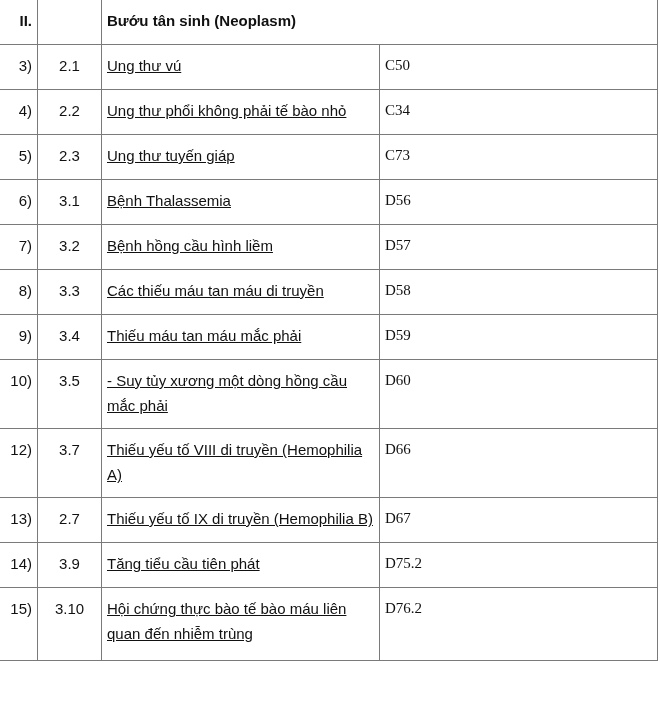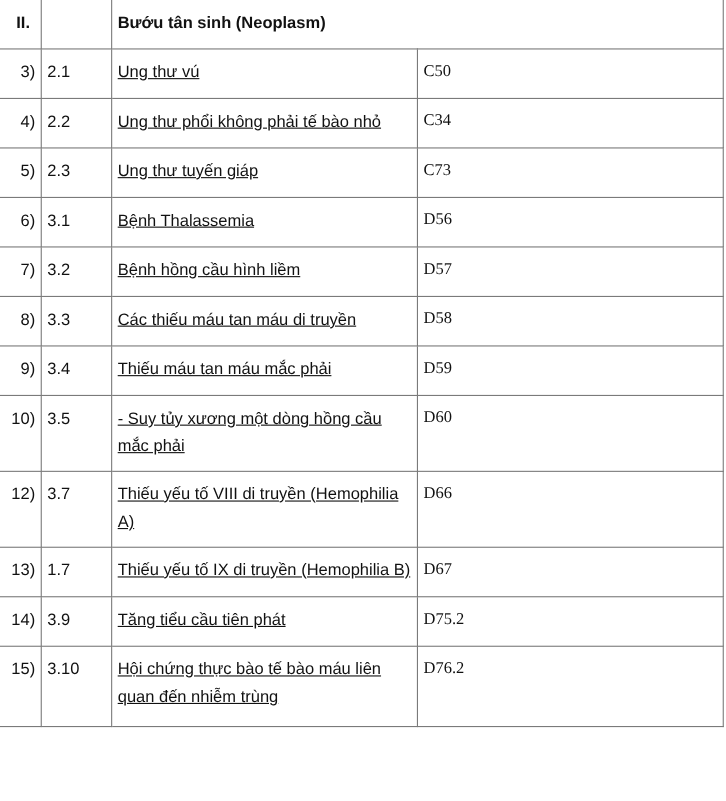--- a/index.html
+++ b/index.html
@@ -23,25 +23,25 @@
       line-height: 25px;
     }
     table.icd td {
       border: 1.5px solid #7a7a7a;
       vertical-align: top;
       padding: 8px 5px 10px 5px;
       height: 27px;
       box-sizing: border-box;
     }
     td.c-idx { width: 38px; text-align: right; padding-right: 6px; }
-    td.c-num { width: 64px; }
+    td.c-num { width: 64px; text-align: center; }
     td.c-name { width: 386px; padding-left: 5px; text-decoration: underline; }
     td.c-code { width: 171px; padding-left: 6px; font-family: Liberation Serif, serif; }
     tr.section td { font-weight: bold; }
-    tr.section td.c-idx { text-align: center; padding-left: 10px; }
+    tr.section td.c-idx { text-align: right; padding-left: 10px; }
     tr.row td { height: 45px; }
     tr.section.one-line td { height: 45px; }
     tr.section.two-line td { height: 70px; }
     tr.row.two-line td { height: 73px; }
   </style>
 </head>
 <body>
 
 <table class="icd">
   <tbody>
@@ -101,21 +101,21 @@
       <td class="c-code">D60</td>
     </tr>
     <tr class="row">
       <td class="c-idx">12)</td>
       <td class="c-num">3.7</td>
       <td class="c-name">Thiếu yếu tố VIII di truyền (Hemophilia A)</td>
       <td class="c-code">D66</td>
     </tr>
     <tr class="row">
       <td class="c-idx">13)</td>
-      <td class="c-num">1.7</td>
+      <td class="c-num">2.7</td>
       <td class="c-name">Thiếu yếu tố IX di truyền (Hemophilia B)</td>
       <td class="c-code">D67</td>
     </tr>
     <tr class="row">
       <td class="c-idx">14)</td>
       <td class="c-num">3.9</td>
       <td class="c-name">Tăng tiểu cầu tiên phát</td>
       <td class="c-code">D75.2</td>
     </tr>
     <tr class="row two-line">

